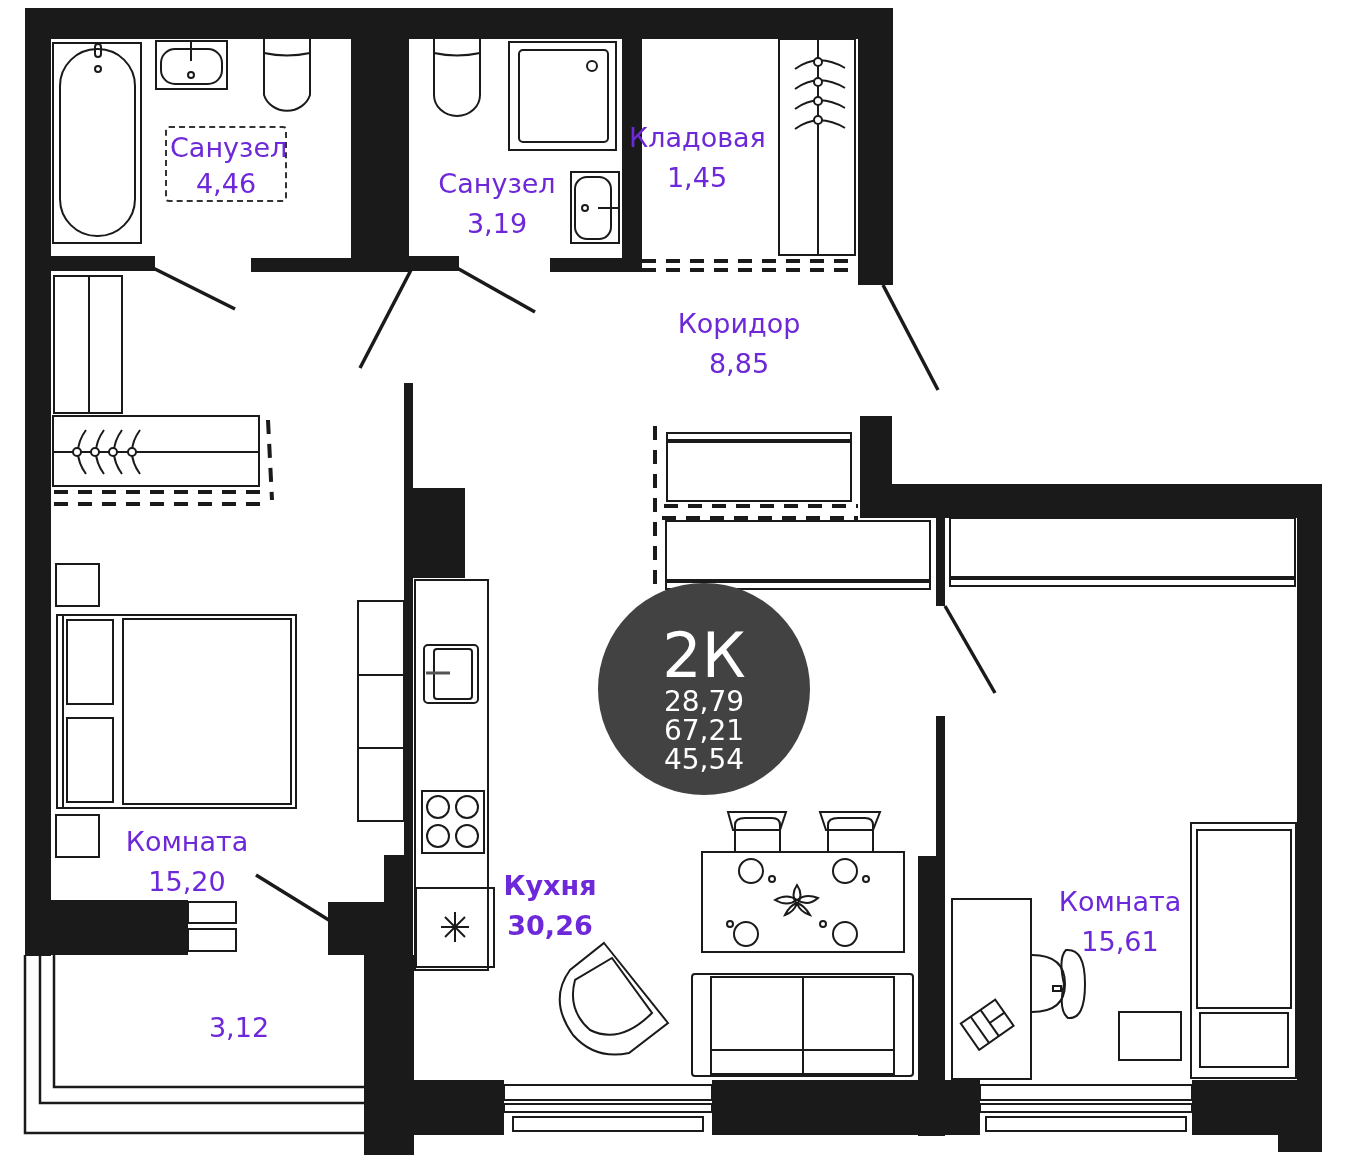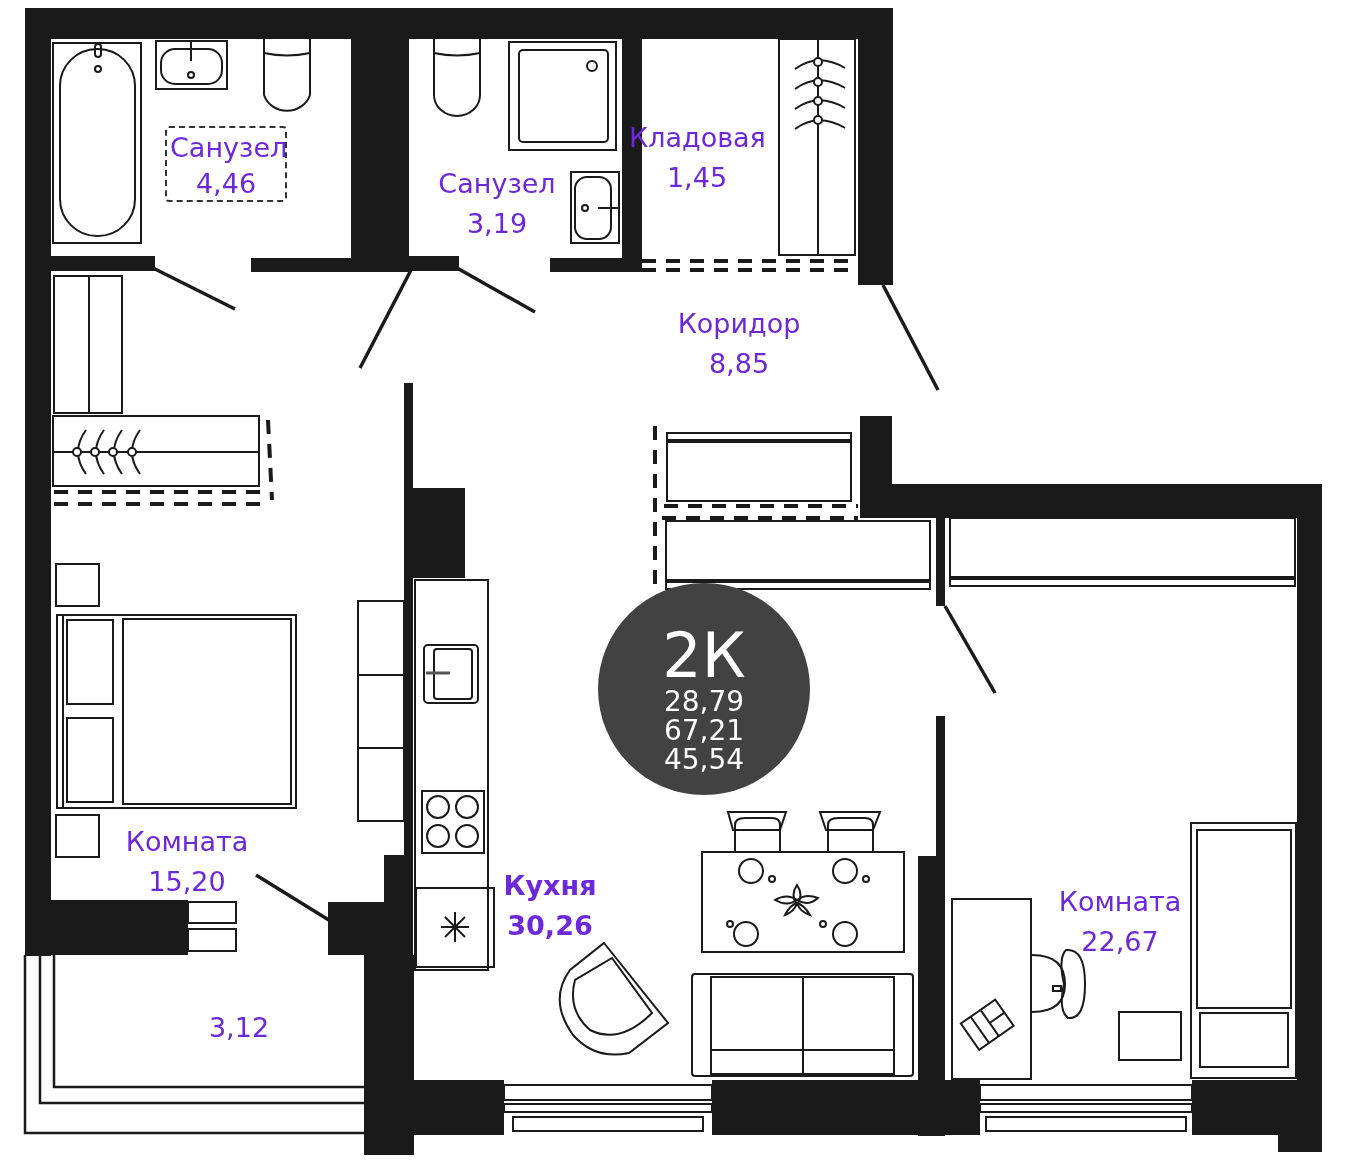--- a/index.html
+++ b/index.html
@@ -302,21 +302,21 @@
   <span>3,12</span>
 </div>
 
 <div class="label" style="left:500px; top:866px; width:100px;font-weight:bold;">
   <span>Кухня</span>
   <span>30,26</span>
 </div>
 
 <div class="label" style="left:1055px; top:882px; width:130px;">
   <span>Комната</span>
-  <span>22,67</span>
+  <span>15,61</span>
 </div>
 
 <div id="badge" style="background:#424242;">
   <span class="type">2К</span>
   <span class="num">28,79</span>
   <span class="num">67,21</span>
   <span class="num">45,54</span>
 </div>
 
 </body></html>

